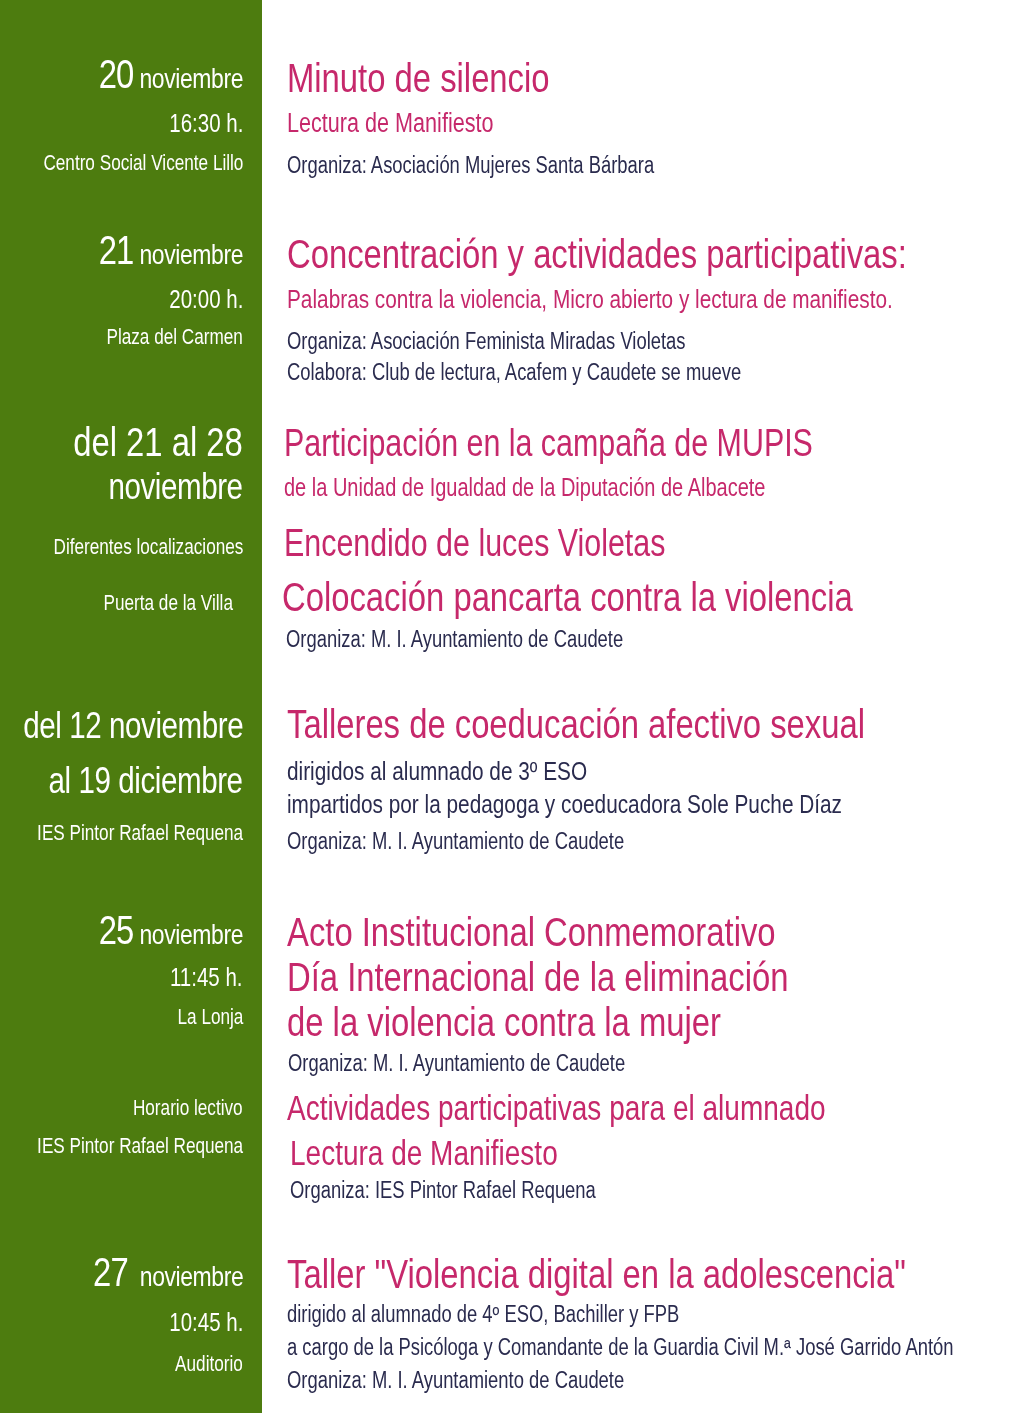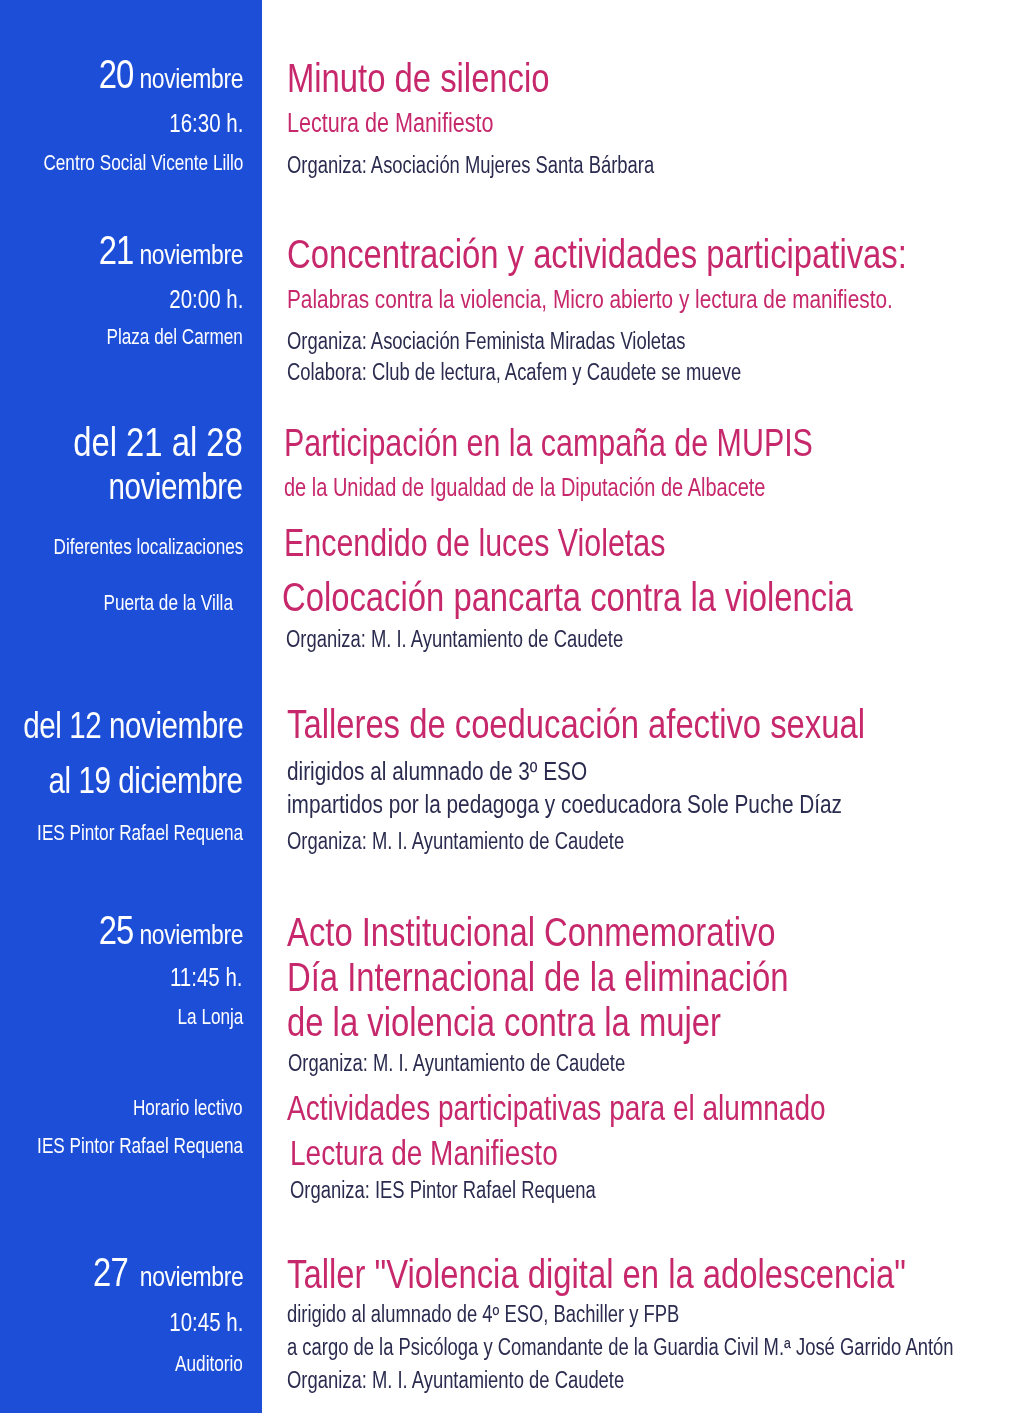--- a/index.html
+++ b/index.html
@@ -3,21 +3,21 @@
 <meta charset="utf-8">
 <style>
   html, body { margin: 0; padding: 0; }
   body {
     width: 1024px; height: 1413px; position: relative; overflow: hidden;
     background: #ffffff;
     font-family: "Liberation Sans", "DejaVu Sans", sans-serif;
   }
   .sidebar {
     position: absolute; left: 0; top: 0; width: 262px; height: 1413px;
-    background: #1d4ed8;
+    background: #4d7c0f;
   }
   .l { position: absolute; right: 0; color: #ffffff; text-align: right; white-space: nowrap; transform-origin: right center; }
   .lwrap { position: absolute; left: 0; width: 243px; top: 0; height: 100%; }
   .date { font-size: 28px; letter-spacing: -0.5px; transform: scaleX(0.82); }
   .date .num { font-size: 40px; letter-spacing: -1px; }
   .time { font-size: 25px; transform: scaleX(0.82); }
   .place { font-size: 22px; transform: scaleX(0.78); }
   .big { font-size: 40px; transform: scaleX(0.82); }
 
   .r { position: absolute; white-space: nowrap; transform-origin: left center; }

